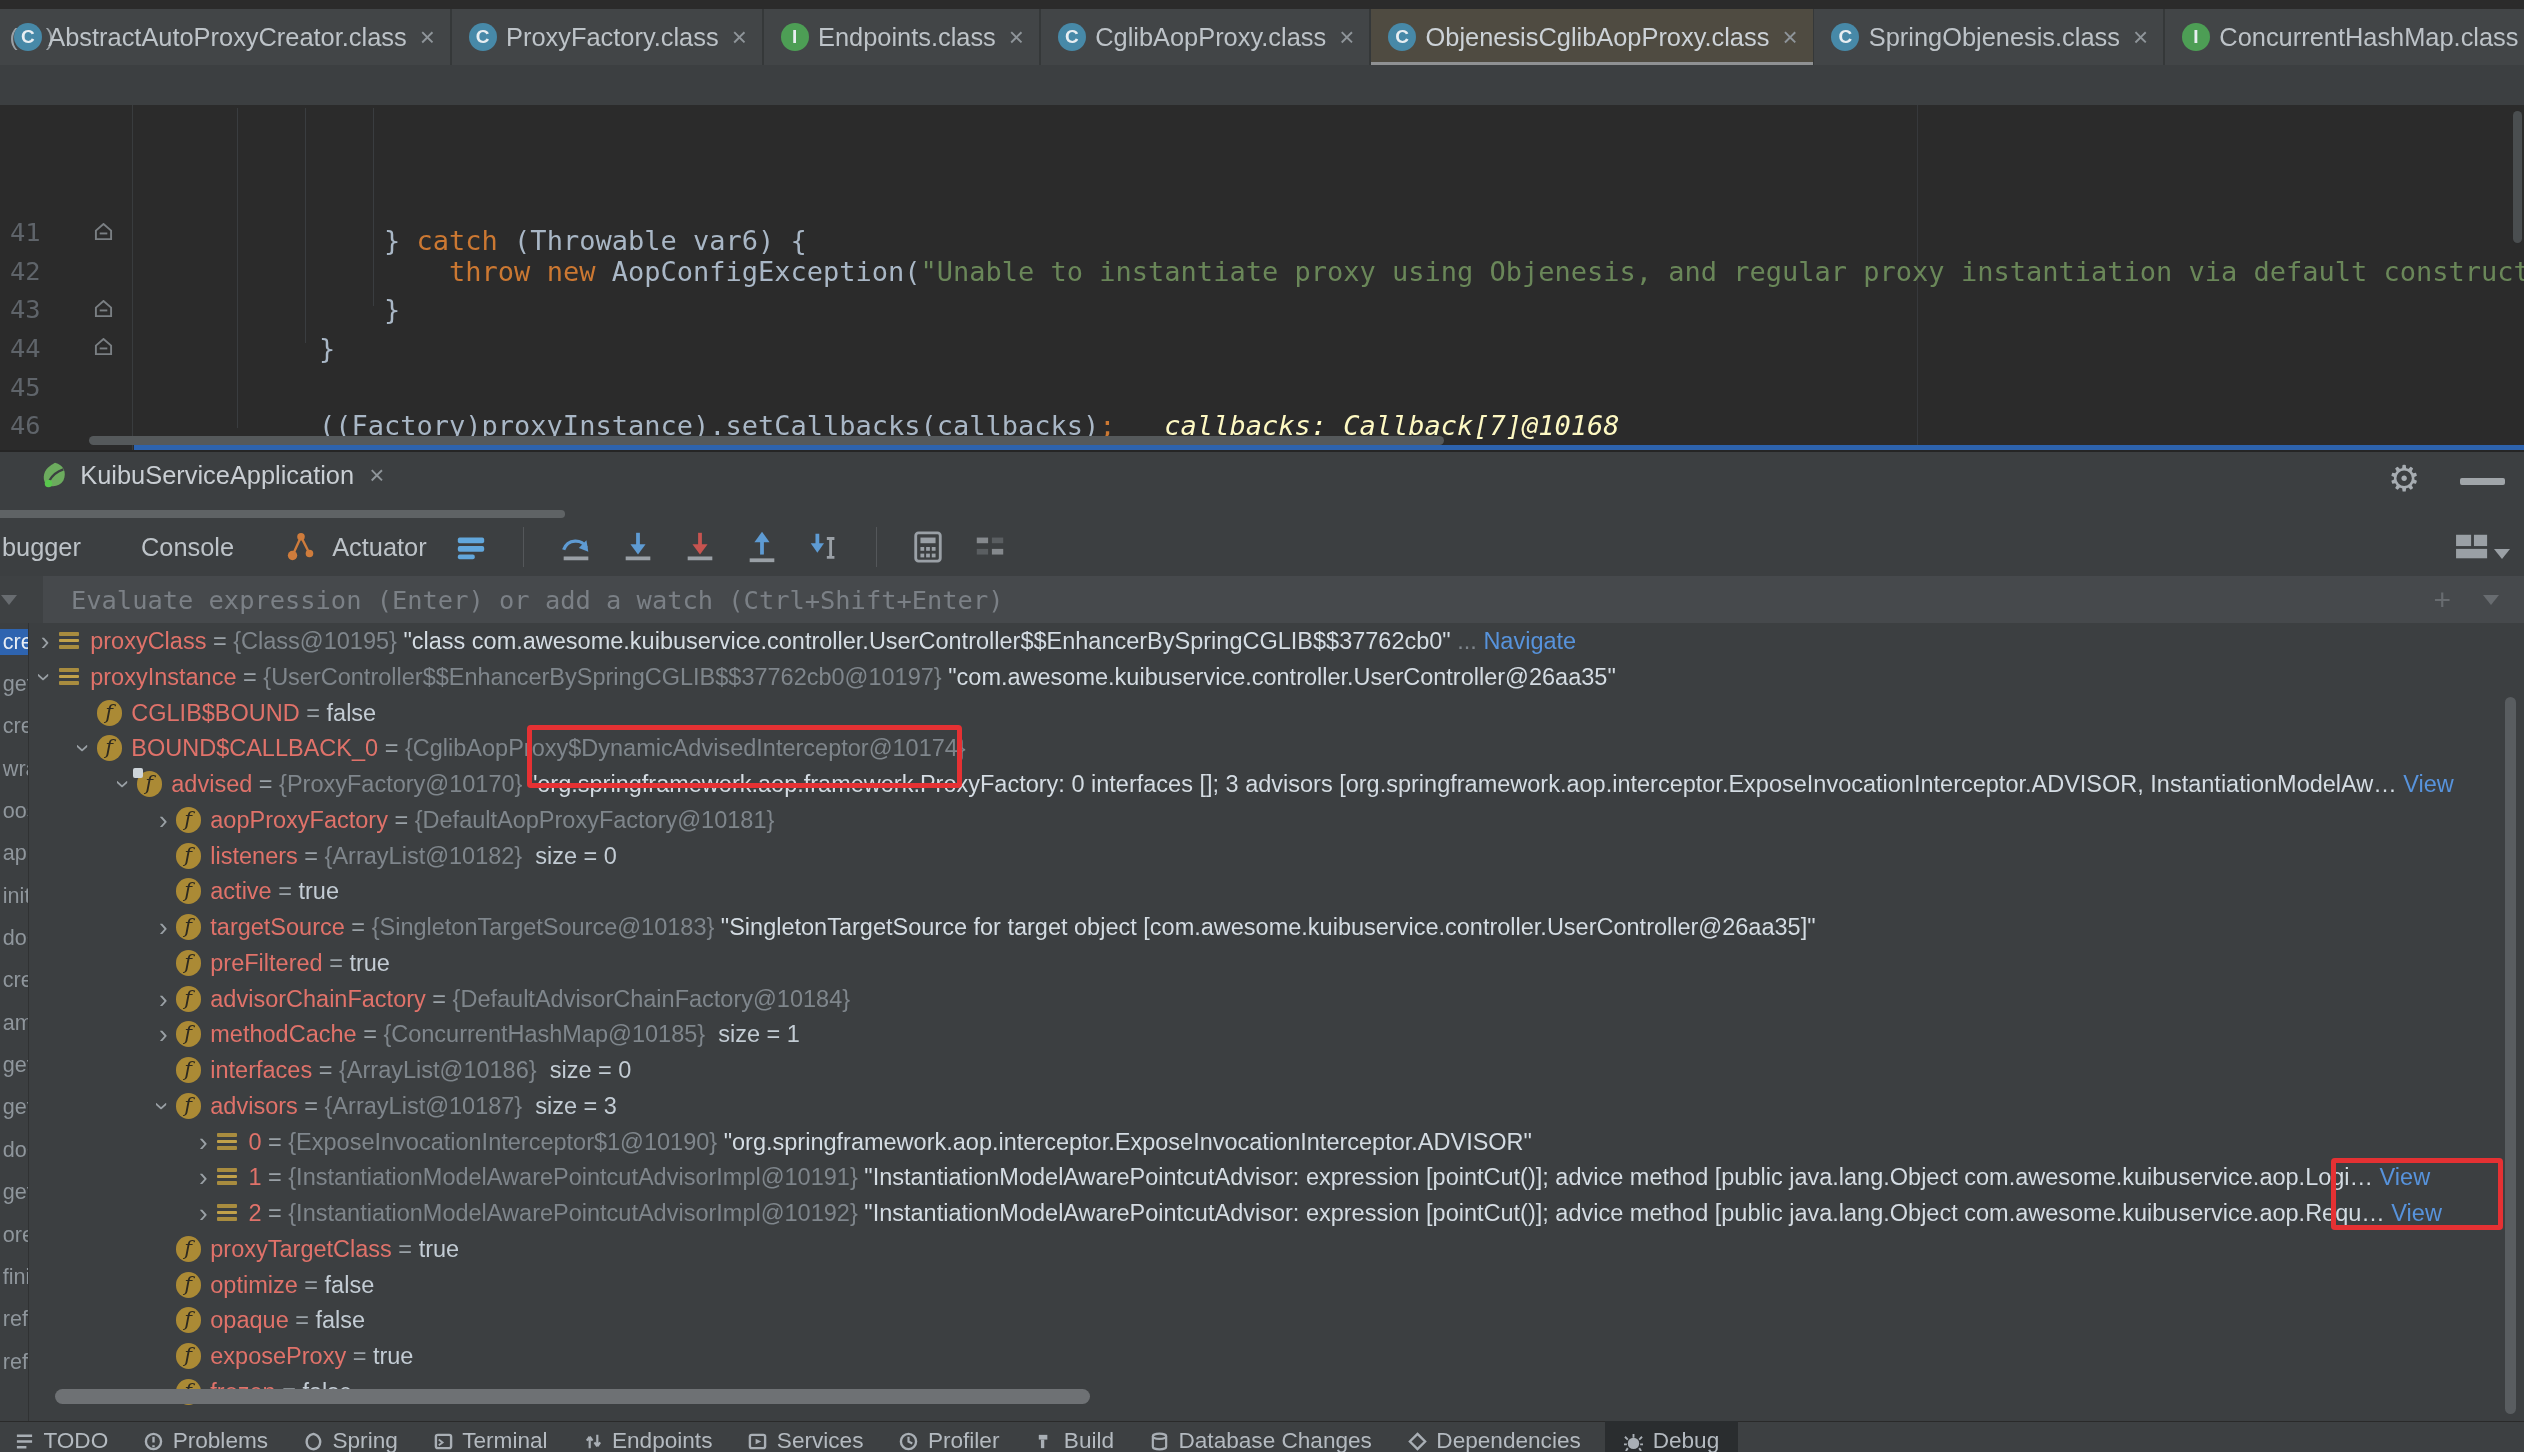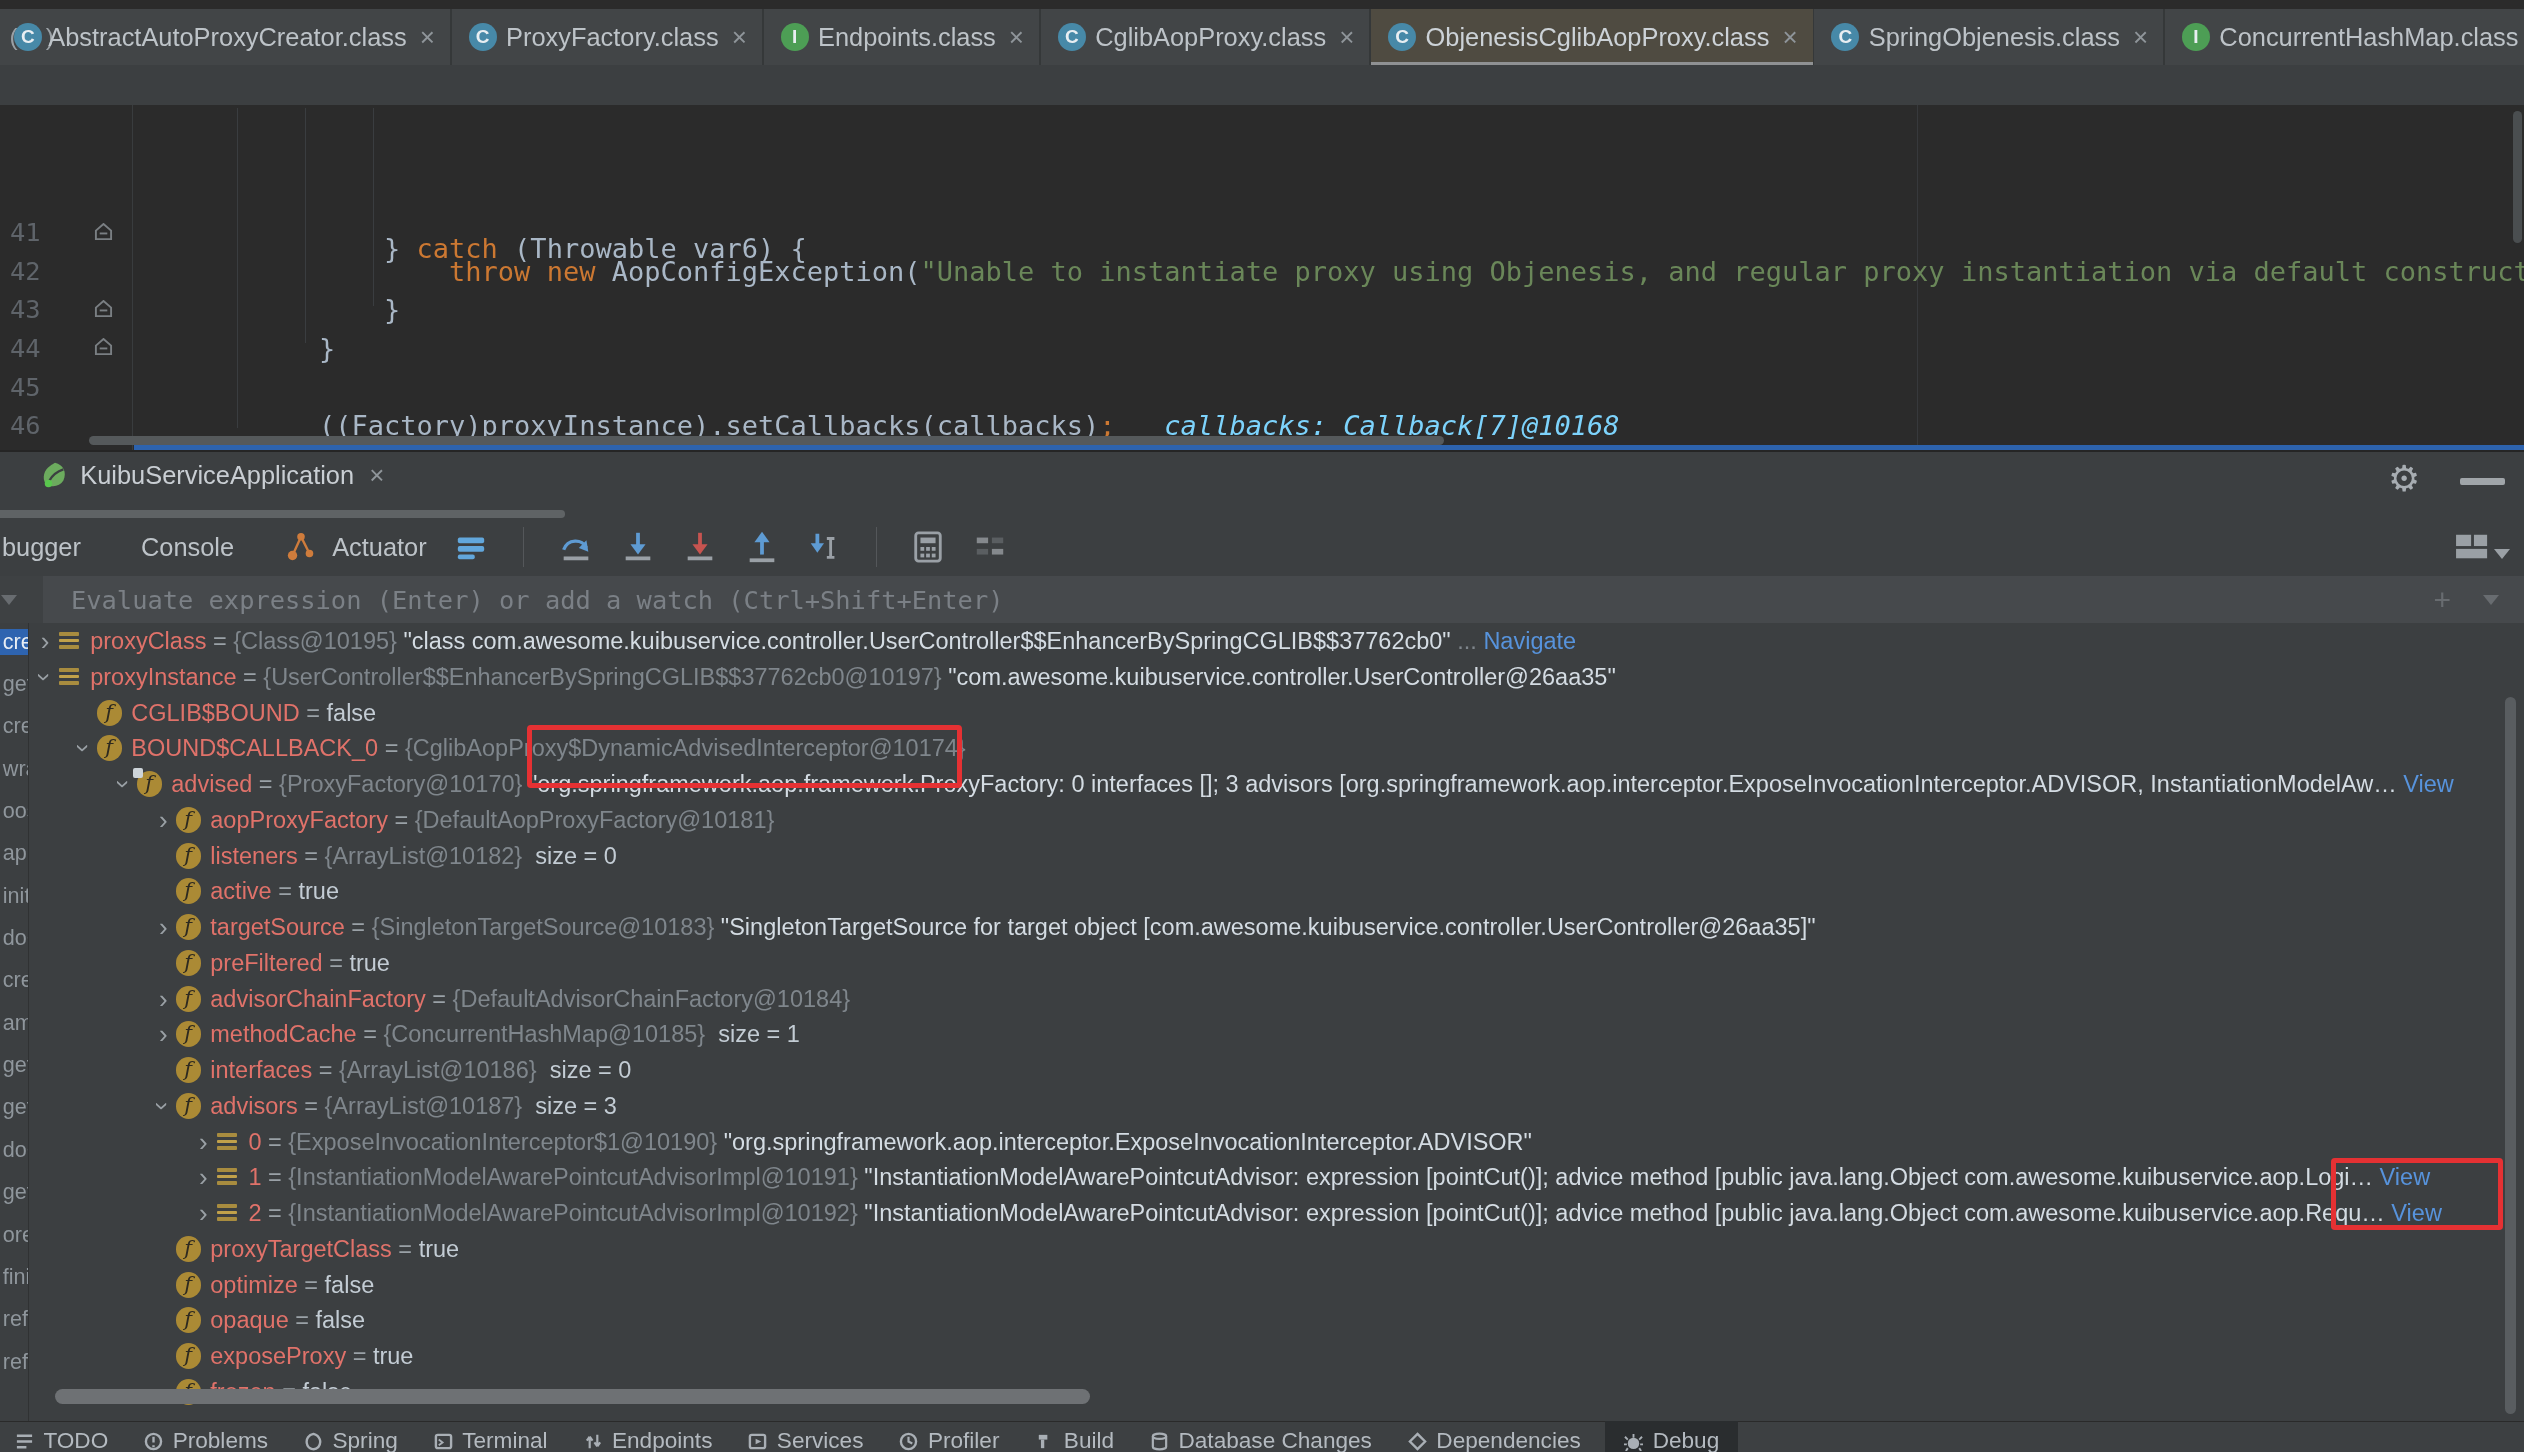--- a/index.html
+++ b/index.html
@@ -32,21 +32,21 @@
   .gutter-border{position:absolute;left:132px;top:0;width:0.9px;height:346px;background:#393c3e;}
   .iguide{position:absolute;width:0.9px;background:#3a3d40;}
   .rmargin{position:absolute;left:1917px;top:0;width:0.9px;height:346px;background:#37393c;}
   .gnum{position:absolute;left:3.8px;width:43px;text-align:center;color:#5f646a;font-size:25.4px;line-height:39px;}
   .code-row{position:absolute;left:134px;right:0;height:39px;line-height:39px;white-space:pre;color:#a9b7c6;
             padding-left:55px;overflow:hidden;}
   .code-row.exec{background:#2d63ae;}
   .kw{color:#cc7832;}
   .str{color:#6a8759;}
   .pln{color:#a9b7c6;}
-  .hint{color:#7dd3fc;font-style:italic;}
+  .hint{color:#fef9c3;font-style:italic;}
   .exec .hint{color:#9fb9d6;}
   .fold{position:absolute;left:94px;width:19px;height:19px;}
   .escroll-h{position:absolute;left:89px;top:331px;width:1355px;height:8.5px;border-radius:4.7px;background:#55595b;}
   .escroll-v{position:absolute;left:2513px;top:5.6px;width:8.5px;height:132px;border-radius:4.7px;background:#4a4e50;}
   .panel-sep{position:absolute;left:0;top:450px;width:2525px;height:1.9px;background:#252525;}
   
   .dwin{position:absolute;left:0;top:452px;width:2525px;height:969px;background:#3c3f41;overflow:hidden;}
   .dw-header{position:absolute;left:0;top:0;width:2060px;height:60px;}
   .dw-tab{position:absolute;left:41px;top:7.5px;display:flex;align-items:center;font-size:25.4px;color:#c9ced3;}
   .dw-tab .lbl{margin:0 15px 0 11.3px;}
@@ -161,21 +161,21 @@
     <div class="gutter-border"></div>
     <div class="rmargin"></div>
     <div id="code-lines">
         <div class="gnum" style="top: 108px;">41</div>
         <div class="fold" style="top: 118px;">
           <svg width="19" height="19" viewBox="0 0 20 20">
             <path d="M2 8 L10 1 L18 8 L18 17 L2 17 Z" fill="none" stroke="#7a7f83" stroke-width="2"></path>
             <path d="M6 11 L14 11" stroke="#7a7f83" stroke-width="2"></path>
           </svg>
         </div>
-        <div class="code-row" style="top: 124px;"><span class="pln">            } </span><span class="kw">catch</span><span class="pln"> (Throwable var6) {</span></div>
+        <div class="code-row" style="top: 116px;"><span class="pln">            } </span><span class="kw">catch</span><span class="pln"> (Throwable var6) {</span></div>
         <div class="gnum" style="top: 147px;">42</div>
         <div class="code-row" style="top: 147px;"><span class="pln">                </span><span class="kw">throw</span><span class="pln"> </span><span class="kw">new</span><span class="pln"> AopConfigException(</span><span class="str">"Unable to instantiate proxy using Objenesis, and regular proxy instantiation via default constructor fails as well</span></div>
         <div class="gnum" style="top: 185px;">43</div>
         <div class="fold" style="top: 195px;">
           <svg width="19" height="19" viewBox="0 0 20 20">
             <path d="M2 8 L10 1 L18 8 L18 17 L2 17 Z" fill="none" stroke="#7a7f83" stroke-width="2"></path>
             <path d="M6 11 L14 11" stroke="#7a7f83" stroke-width="2"></path>
           </svg>
         </div>
         <div class="code-row" style="top: 185px;"><span class="pln">            }</span></div>

